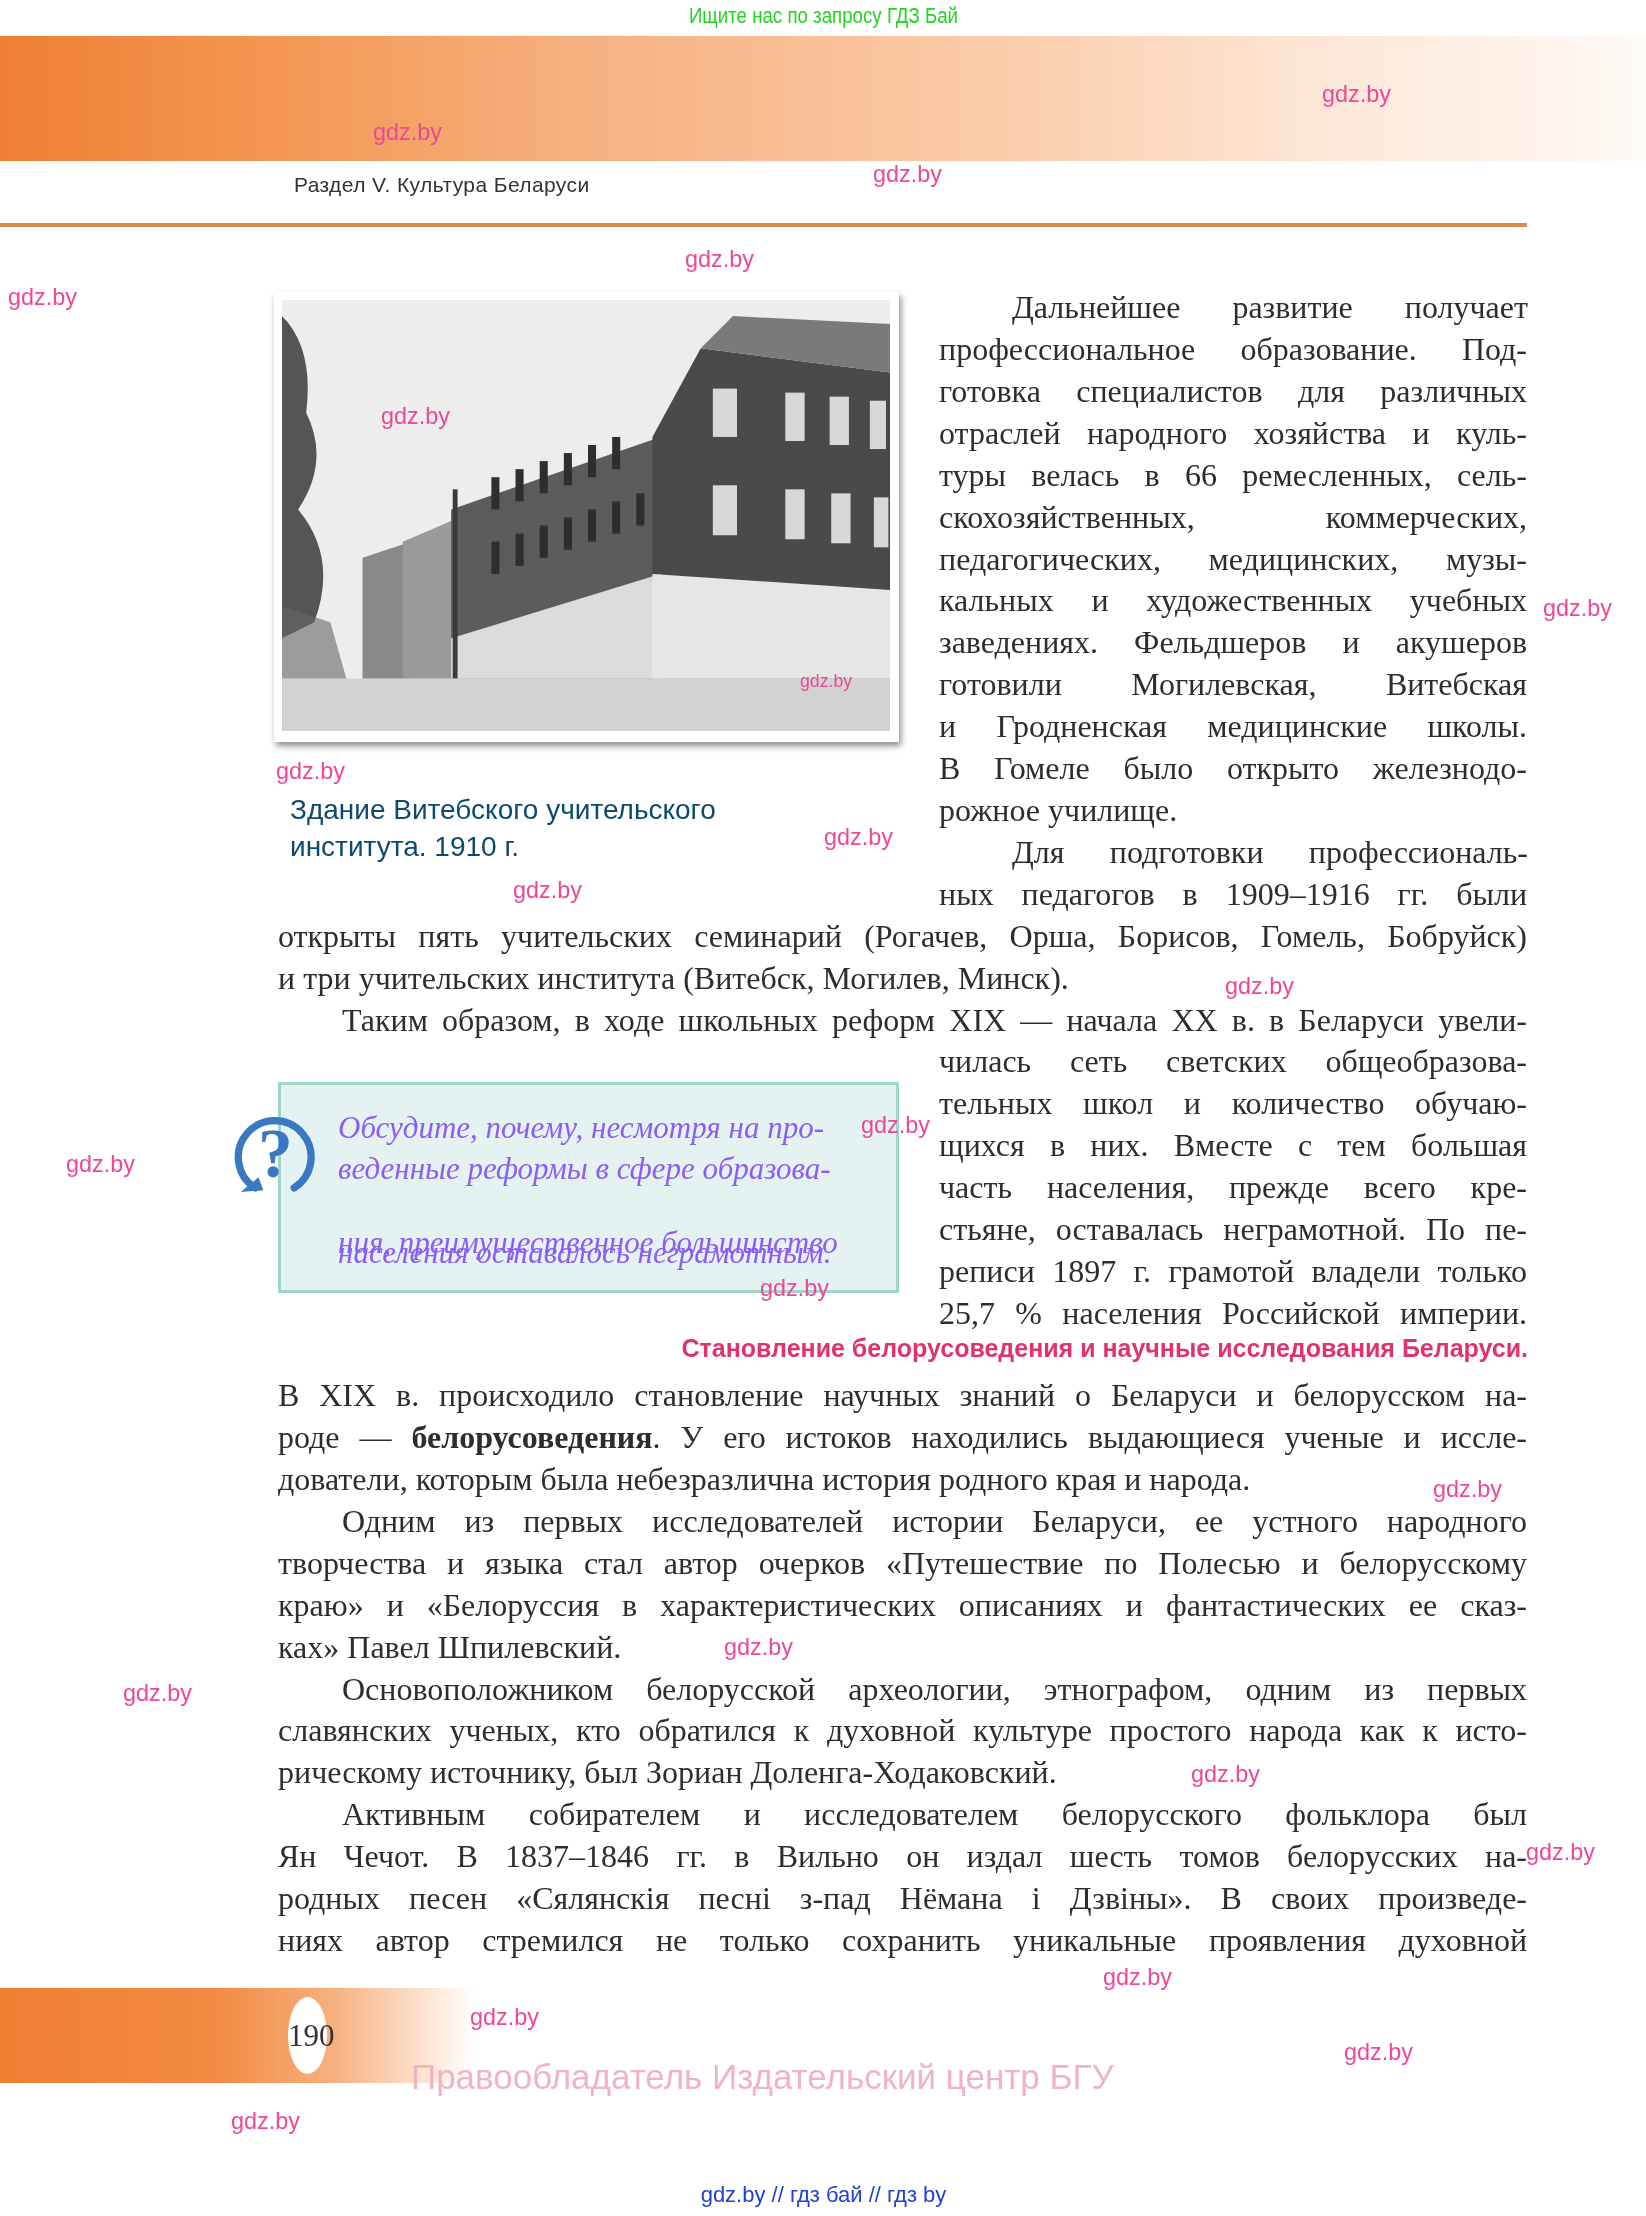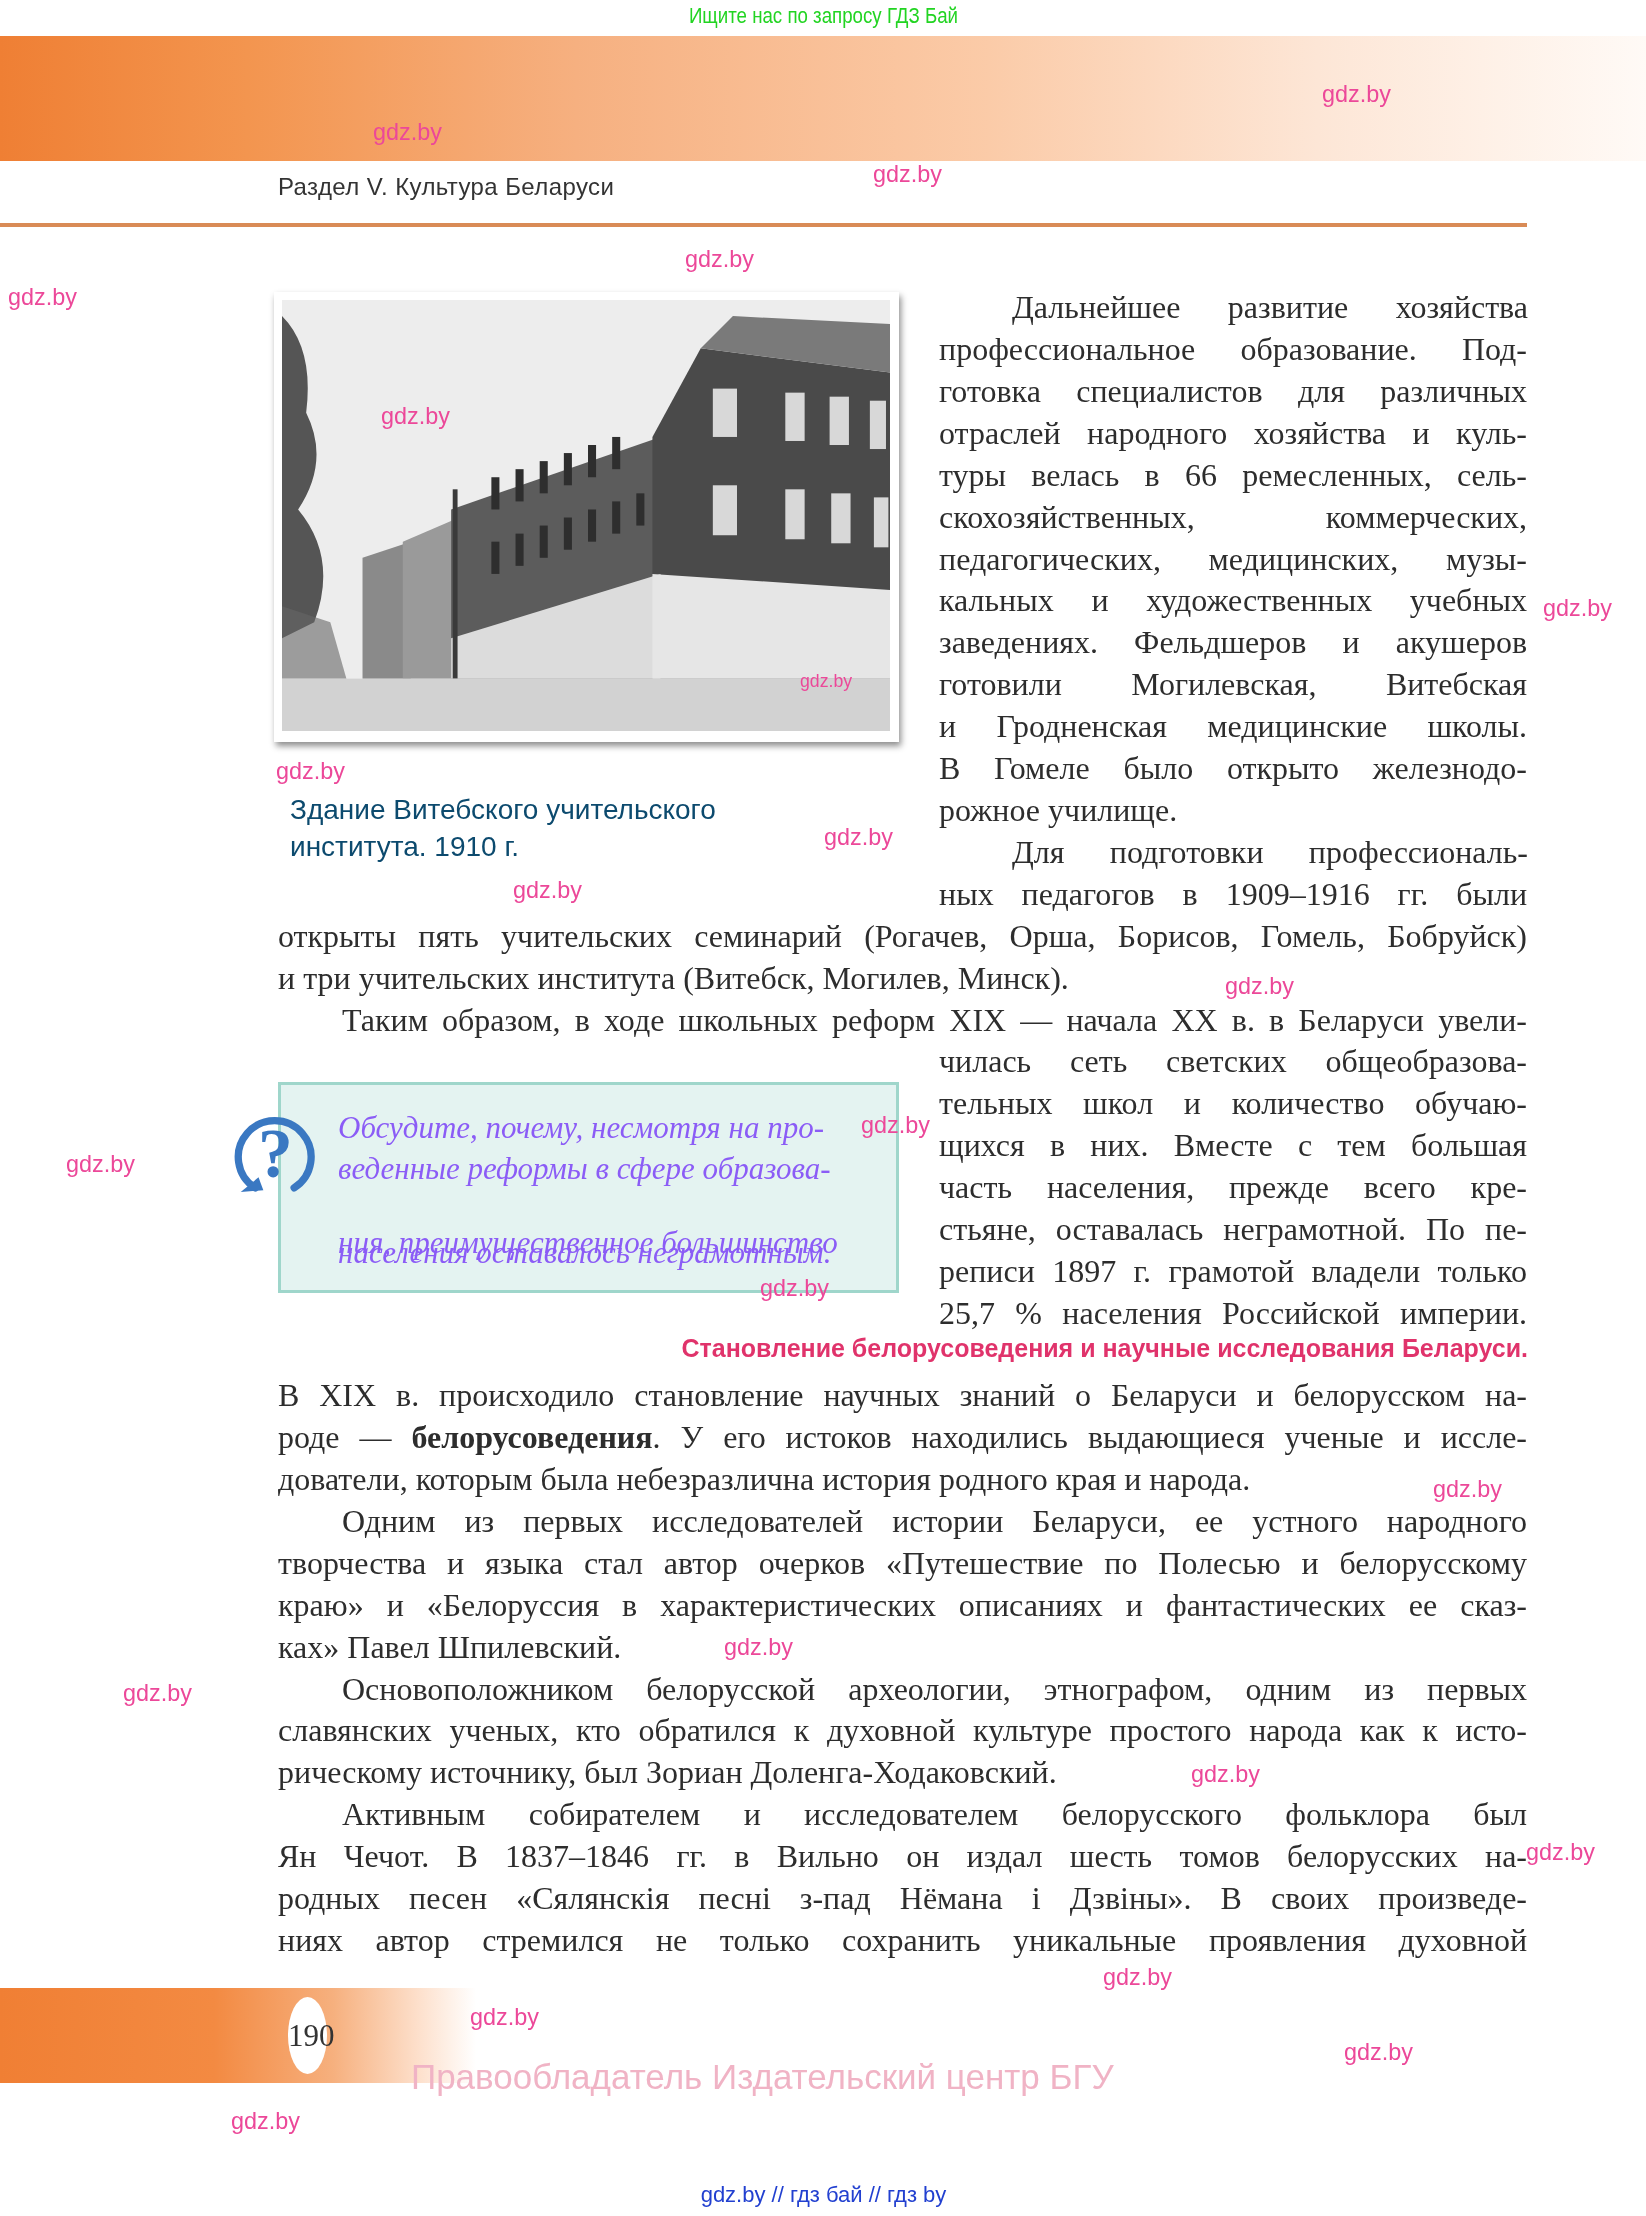--- a/index.html
+++ b/index.html
@@ -13,22 +13,22 @@
   .top-promo {
     left:0; width:1647px; top:3.2px; text-align:center;
     font-family:"Liberation Sans", sans-serif; font-size:22px; color:#22d422;
     transform:scaleX(0.85); transform-origin:center;
   }
   .header-band {
     left:0; top:36px; width:1647px; height:125px;
     background:linear-gradient(to right,#ef7f34 0%,#f3954f 15%,#f6b080 35%,#fbcba8 60%,#fde6d6 80%,#fffaf6 100%);
   }
   .section-title {
-    left:278px; top:173px; font-family:"Liberation Sans", sans-serif;
-    font-size:24px; color:#333; letter-spacing:0.4px;
+    left:294px; top:173px; font-family:"Liberation Sans", sans-serif;
+    font-size:21px; color:#333; letter-spacing:0.4px;
   }
   .header-rule { left:0; top:223px; width:1527px; height:4px; background:#d98b56; }
 
   .photo-frame {
     left:274px; top:292px; width:625px; height:450px;
     background:#fff; box-shadow:2.4px 4px 6.4px rgba(0,0,0,0.45);
   }
   .photo {
     position:absolute; left:8px; top:8px; width:608px; height:431px; overflow:hidden;
     background:linear-gradient(to bottom,#eeeeee 0%,#f3f3f3 40%,#dcdcdc 85%,#cfcfcf 100%);
@@ -144,21 +144,21 @@
       <rect x="0" y="470" width="755" height="65" fill="#d2d2d2"></rect>
     </svg>
   </div>
 </div>
 
 <div class="abs caption">
   <div>Здание Витебского учительского</div>
   <div>института. 1910 г.</div>
 </div>
 
-<div class="line rc" style="top:286px;padding-left:73px;width:516px;">Дальнейшее развитие хозяйства</div>
+<div class="line rc" style="top:286px;padding-left:73px;width:516px;">Дальнейшее развитие получает</div>
 <div class="line rc" style="top:328px;">профессиональное образование. Под-</div>
 <div class="line rc" style="top:370px;">готовка специалистов для различных</div>
 <div class="line rc" style="top:412px;">отраслей народного хозяйства и куль-</div>
 <div class="line rc" style="top:454px;">туры велась в 66 ремесленных, сель-</div>
 <div class="line rc" style="top:496px;">скохозяйственных, коммерческих,</div>
 <div class="line rc" style="top:538px;">педагогических, медицинских, музы-</div>
 <div class="line rc" style="top:579px;">кальных и художественных учебных</div>
 <div class="line rc" style="top:621px;">заведениях. Фельдшеров и акушеров</div>
 <div class="line rc" style="top:663px;">готовили Могилевская, Витебская</div>
 <div class="line rc" style="top:705px;">и Гродненская медицинские школы.</div>

